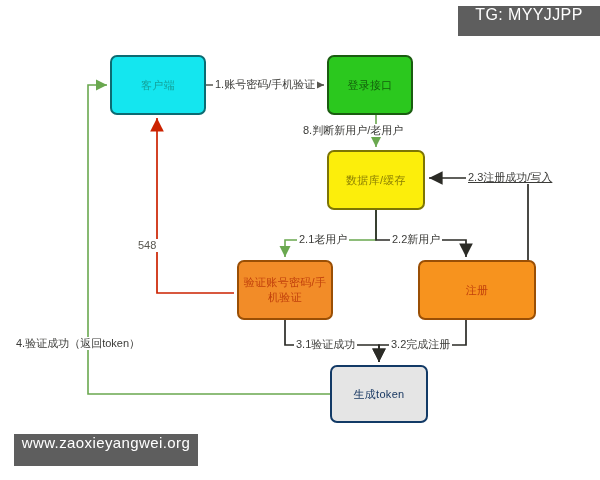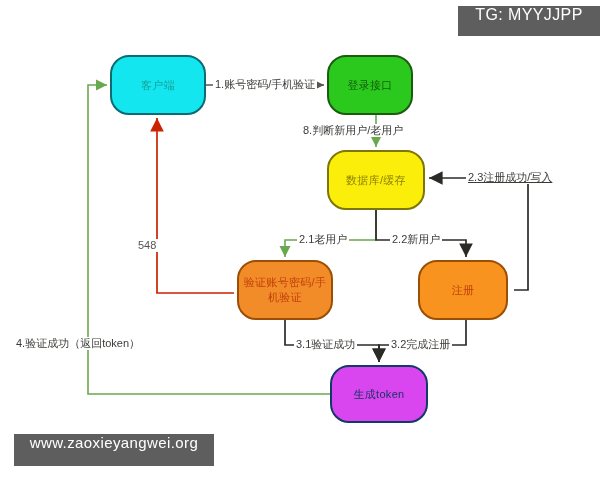--- a/index.html
+++ b/index.html
@@ -1,38 +1,38 @@
 <!DOCTYPE html>
 <html><head>
 <meta charset="utf-8">
 <style>
   html,body{margin:0;padding:0;background:#ffffff;}
   body{width:600px;height:480px;overflow:hidden;font-family:"Liberation Sans","DejaVu Sans",sans-serif;}
   #stage{position:relative;width:600px;height:480px;background:#fff;}
   #wires{position:absolute;left:0;top:0;width:600px;height:480px;}
 
-  .node{position:absolute;box-sizing:border-box;border-radius:19px;
+  .node{position:absolute;box-sizing:border-box;border-radius:7px;
         display:flex;align-items:center;justify-content:center;text-align:center;
         font-size:11px;line-height:15px;letter-spacing:.3px;}
 
   .n-client{left:110px;top:55px;width:96px;height:60px;background:#14e6ef;border:2px solid #0c6b72;color:#13a39c;}
   .n-login {left:327px;top:55px;width:86px;height:60px;background:#2bc81e;border:2px solid #1a5c10;color:#14610c;}
   .n-db    {left:327px;top:150px;width:98px;height:60px;background:#fcee0b;border:2px solid #7d7504;color:#8c8004;}
   .n-verify{left:237px;top:260px;width:96px;height:60px;background:#f28c28;border:2px solid #9a4f05;color:#c2410c;}
-  .n-reg   {left:418px;top:260px;width:90px;height:60px;background:#f7931e;border:2px solid #9a4f05;color:#c2410c;}
-  .n-token {left:330px;top:365px;width:98px;height:58px;background:#d946ef;border:2px solid #123a66;color:#14345f;}
+  .n-reg   {left:418px;top:260px;width:118px;height:60px;background:#f7931e;border:2px solid #9a4f05;color:#c2410c;}
+  .n-token {left:330px;top:365px;width:98px;height:58px;background:#e5e5e5;border:2px solid #123a66;color:#14345f;}
 
   .edge-label{position:absolute;font-size:11px;line-height:13px;color:#3b3b38;
               background:#fff;padding:0 2px;white-space:nowrap;}
   .lbl-grey{color:#57564f;}
 
   .wm{position:absolute;background:#5e5e5e;color:#fff;display:flex;align-items:flex-start;
       justify-content:center;letter-spacing:.4px;}
   .wm-tg{right:0;top:6px;width:142px;height:30px;font-size:16px;}
-  .wm-site{left:14px;bottom:14px;width:200px;height:32px;font-size:15px;}
+  .wm-site{left:14px;bottom:14px;width:184px;height:32px;font-size:15px;}
 </style>
 </head>
 <body>
 
 <div id="stage">
 
   <svg id="wires" viewBox="0 0 600 480">
     <defs>
       <marker id="ar-grey" markerWidth="7" markerHeight="7" refX="6" refY="3" orient="auto">
         <path d="M0,0 L6,3 L0,6 z" fill="#57564f"></path>

